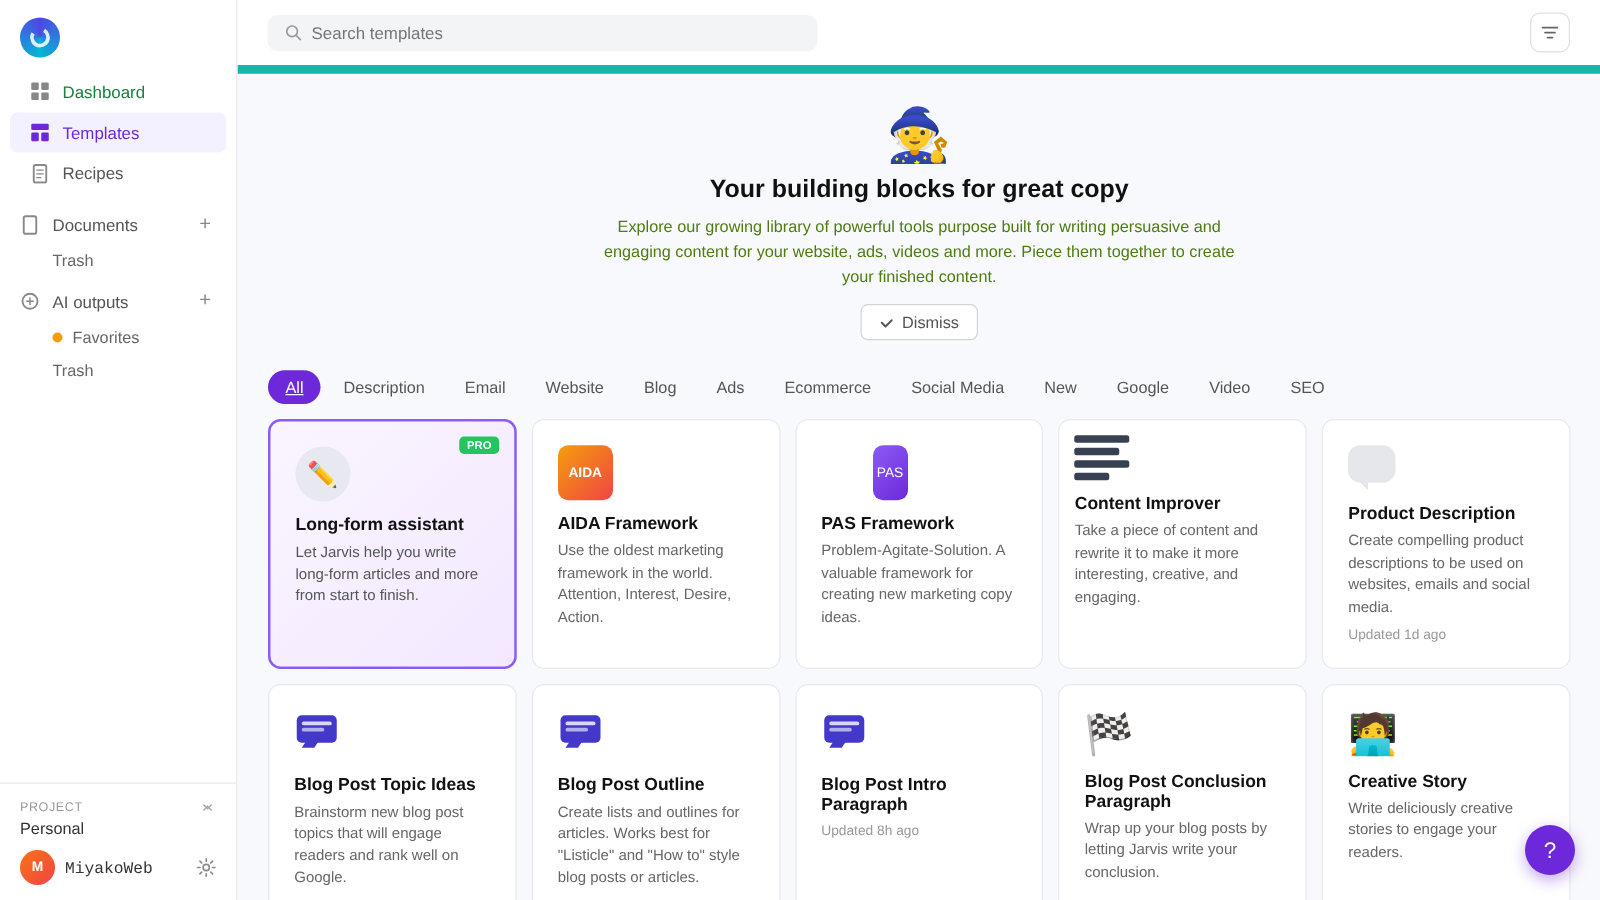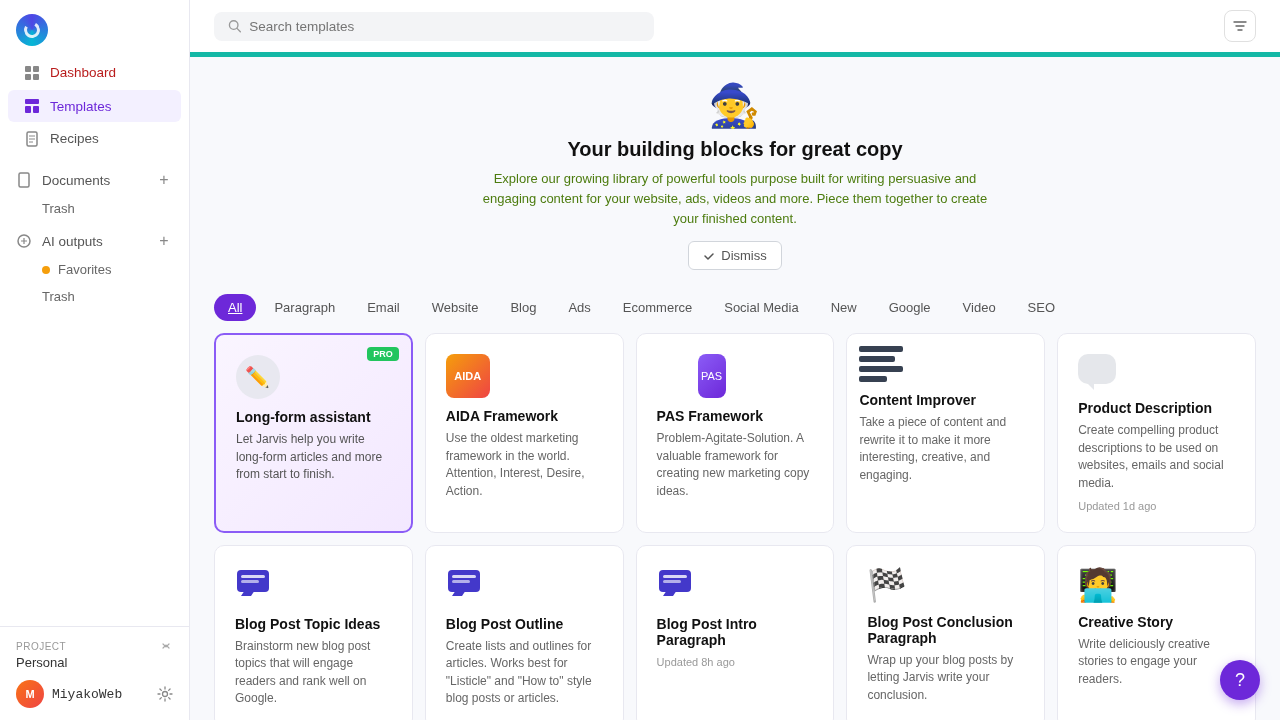--- a/index.html
+++ b/index.html
@@ -17,21 +17,21 @@
 <body>
 
 <aside style="width:190px;background:#fff;border-right:1px solid #e8e8f0;display:flex;flex-direction:column;height:720px;flex-shrink:0;">
   <div style="padding:14px 16px 10px;">
     <div style="width:32px;height:32px;border-radius:50%;background:conic-gradient(#4f46e5,#06b6d4,#4f46e5);display:flex;align-items:center;justify-content:center;">
       <div style="width:16px;height:16px;border:3px solid rgba(255,255,255,0.85);border-radius:50%;border-top-color:transparent;transform:rotate(-15deg);"></div>
     </div>
   </div>
 
   <nav style="flex:1;">
-    <div style="display:flex;gap:10px;padding:8px 16px;cursor:pointer;font-size:13.5px;color:#b91c1c;border-radius:6px;margin:1px 8px;">
+    <div style="display:flex;align-items:center;gap:10px;padding:8px 16px;cursor:pointer;font-size:13.5px;color:#15803d;border-radius:6px;margin:1px 8px;">
       <svg width="16" height="16" viewBox="0 0 16 16" fill="none">
           <rect x="1" y="1" width="6" height="6" rx="1" fill="#888"></rect>
           <rect x="9" y="1" width="6" height="6" rx="1" fill="#888"></rect>
           <rect x="1" y="9" width="6" height="6" rx="1" fill="#888"></rect>
           <rect x="9" y="9" width="6" height="6" rx="1" fill="#888"></rect>
         </svg>
       <span>Dashboard</span>
     </div>
     <div style="display:flex;align-items:center;gap:10px;padding:8px 16px;cursor:pointer;font-size:13.5px;color:#6d28d9;background:#f3f0ff;border-radius:6px;margin:1px 8px;font-weight:500;">
       <svg width="16" height="16" viewBox="0 0 16 16" fill="none">
@@ -102,21 +102,21 @@
       <svg width="16" height="16" viewBox="0 0 16 16" fill="none" style="cursor:pointer;">
           <circle cx="8" cy="8" r="2.5" stroke="#888" stroke-width="1.3" fill="none"></circle>
           <path d="M8 1v2M8 13v2M1 8h2M13 8h2M2.93 2.93l1.41 1.41M11.66 11.66l1.41 1.41M2.93 13.07l1.41-1.41M11.66 4.34l1.41-1.41" stroke="#888" stroke-width="1.3" stroke-linecap="round"></path>
         </svg>
     </div>
   </div>
 </aside>
 
 <main style="flex:1;display:flex;flex-direction:column;overflow:hidden;">
 
-  <header style="background:#fff;border-bottom:5px solid #14b8a6;padding:10px 24px;display:flex;align-items:center;gap:12px;">
+  <header style="background:#fff;border-bottom:7px solid #14b8a6;padding:10px 24px;display:flex;align-items:center;gap:12px;">
     <div style="display:flex;align-items:center;gap:8px;background:#f3f4f6;border-radius:8px;padding:7px 14px;flex:1;max-width:440px;">
       <svg width="14" height="14" viewBox="0 0 14 14" fill="none">
           <circle cx="6" cy="6" r="4.5" stroke="#999" stroke-width="1.4"></circle>
           <line x1="9.5" y1="9.5" x2="13" y2="13" stroke="#999" stroke-width="1.4" stroke-linecap="round"></line>
         </svg>
       <input type="text" style="background: none; border: none; outline: none; font-size: 13.5px; color: rgb(85, 85, 85); width: 100%;" placeholder="Search templates">
     </div>
     <div style="flex:1;"></div>
     <button style="width:32px;height:32px;border-radius:8px;border:1px solid #e0e0e0;background:white;display:flex;align-items:center;justify-content:center;cursor:pointer;color:#666;">
       <svg width="14" height="14" viewBox="0 0 14 14" fill="none">
@@ -134,21 +134,21 @@
       <button style="display:inline-flex;align-items:center;gap:6px;padding:6px 14px;border:1px solid #d1d5db;border-radius:6px;font-size:13px;color:#555;cursor:pointer;background:white;">
         <svg width="12" height="12" viewBox="0 0 12 12" fill="none">
             <path d="M2 6l3 3 5-5" stroke="#555" stroke-width="1.5" stroke-linecap="round" stroke-linejoin="round"></path>
           </svg>
         <span>Dismiss</span>
       </button>
     </div>
 
     <div style="display:flex;gap:4px;padding:8px 0 12px;flex-wrap:wrap;">
       <button style="padding:6px 14px;border-radius:20px;font-size:13px;cursor:pointer;color:white;border:none;background:#6d28d9;font-weight:500;text-decoration:underline;">All</button>
-      <button style="padding:6px 14px;border-radius:20px;font-size:13px;cursor:pointer;color:#555;border:none;background:transparent;">Paragraph</button>
+      <button style="padding:6px 14px;border-radius:20px;font-size:13px;cursor:pointer;color:#555;border:none;background:transparent;">Description</button>
       <button style="padding:6px 14px;border-radius:20px;font-size:13px;cursor:pointer;color:#555;border:none;background:transparent;">Email</button>
       <button style="padding:6px 14px;border-radius:20px;font-size:13px;cursor:pointer;color:#555;border:none;background:transparent;">Website</button>
       <button style="padding:6px 14px;border-radius:20px;font-size:13px;cursor:pointer;color:#555;border:none;background:transparent;">Blog</button>
       <button style="padding:6px 14px;border-radius:20px;font-size:13px;cursor:pointer;color:#555;border:none;background:transparent;">Ads</button>
       <button style="padding:6px 14px;border-radius:20px;font-size:13px;cursor:pointer;color:#555;border:none;background:transparent;">Ecommerce</button>
       <button style="padding:6px 14px;border-radius:20px;font-size:13px;cursor:pointer;color:#555;border:none;background:transparent;">Social Media</button>
       <button style="padding:6px 14px;border-radius:20px;font-size:13px;cursor:pointer;color:#555;border:none;background:transparent;">New</button>
       <button style="padding:6px 14px;border-radius:20px;font-size:13px;cursor:pointer;color:#555;border:none;background:transparent;">Google</button>
       <button style="padding:6px 14px;border-radius:20px;font-size:13px;cursor:pointer;color:#555;border:none;background:transparent;">Video</button>
       <button style="padding:6px 14px;border-radius:20px;font-size:13px;cursor:pointer;color:#555;border:none;background:transparent;">SEO</button>

